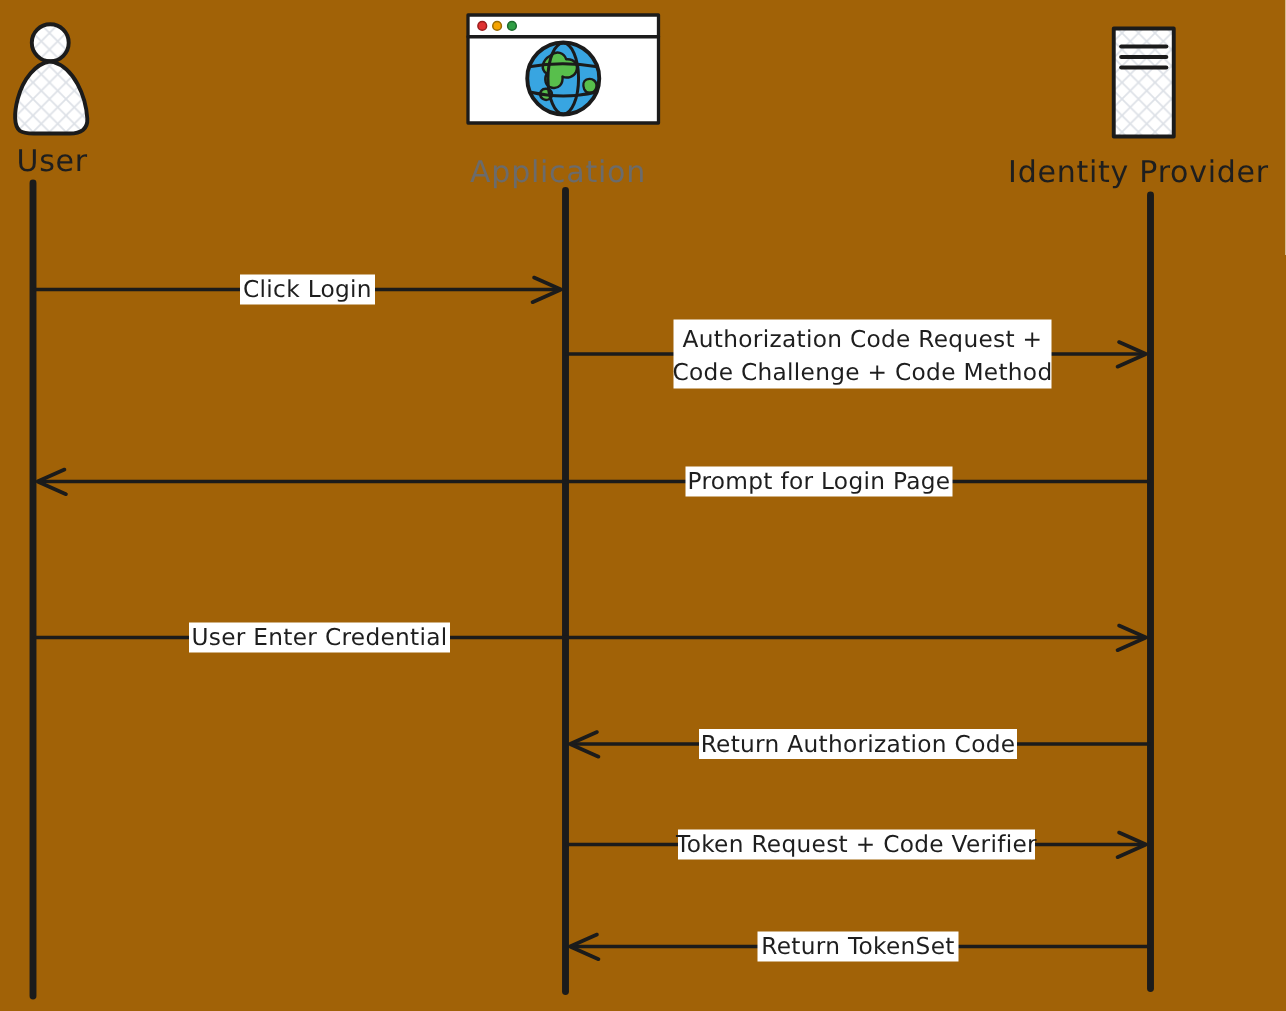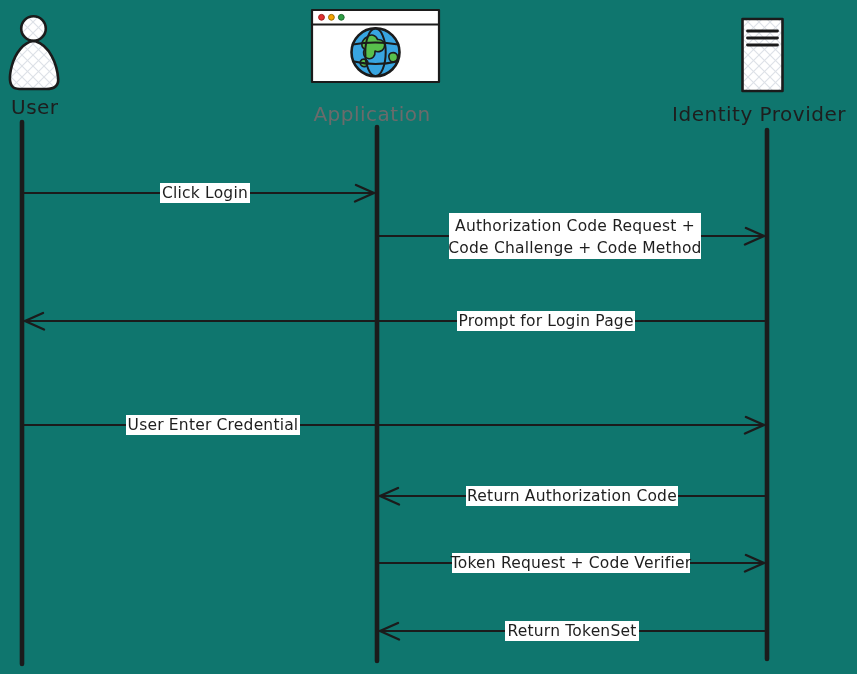--- a/index.html
+++ b/index.html
@@ -1,19 +1,19 @@
 <!DOCTYPE html>
 <html><head>
 <meta charset="utf-8">
 <style>
   html,body{margin:0;padding:0;background:#ffffff;}
   .canvas{
     position:relative;
     width:857px;height:674px;
-    background:#0f766e;
+    background:#a16207;
     font-family:"DejaVu Sans", sans-serif;
     overflow:hidden;
     text-decoration:underline;
   }
   svg{display:block;}
   .actor-label{
     font-family:"DejaVu Sans", sans-serif;
     font-size:20px;
     letter-spacing:0.5px;
   }

